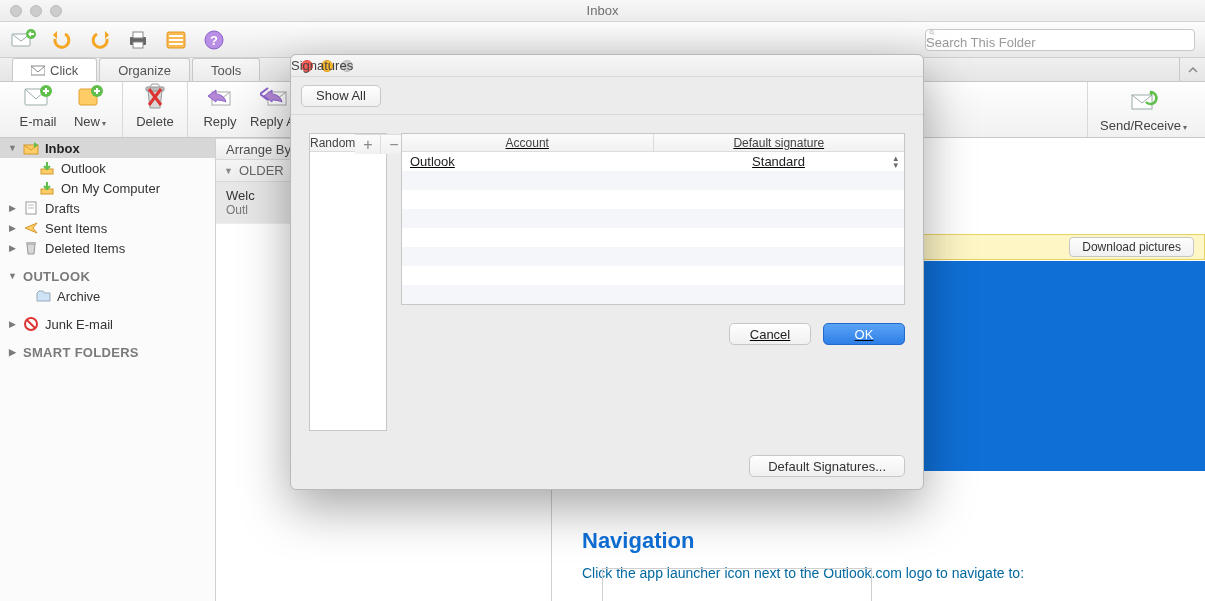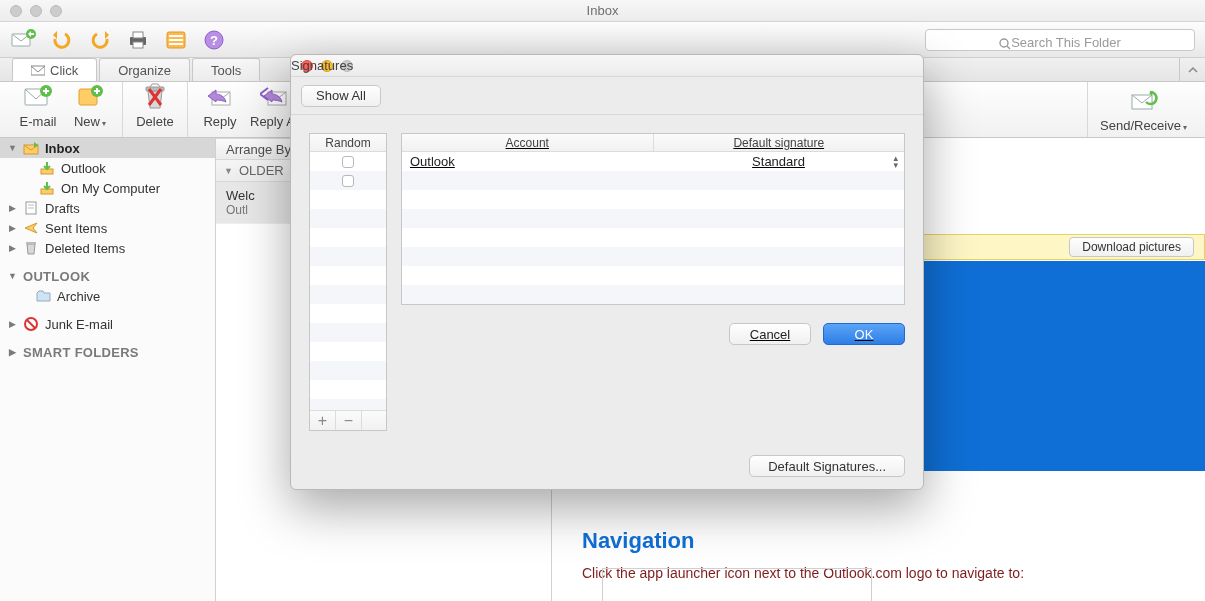--- a/index.html
+++ b/index.html
@@ -7,21 +7,21 @@
 
   
   .win-titlebar { height: 22px; background: linear-gradient(#f7f7f7,#ececec); border-bottom:1px solid #d5d5d5; display:flex; align-items:center; position:relative; }
   .traffic { display:flex; gap:8px; margin-left:10px; }
   .dot { width:12px; height:12px; border-radius:50%; background:#ccc; border:1px solid #bbb; }
   .win-title { position:absolute; left:0; right:0; text-align:center; color:#6f6f6f; font-size:13px; pointer-events:none; }
 
   .toolbar1 { height:36px; background: linear-gradient(#fdfdfd,#e8e8e8); border-bottom:1px solid #cfcfcf; display:flex; align-items:center; padding:0 10px; gap:10px; }
   .tool-icon { width:28px; height:28px; display:flex; align-items:center; justify-content:center; }
   .spacer { flex:1; }
-  .search-field { width:270px; height:22px; border:1px solid #c8c8c8; border-radius:4px; background:#fff; display:flex; align-items:flex-end; justify-content:center; color:#9a9a9a; gap:0;}
+  .search-field { width:270px; height:22px; border:1px solid #c8c8c8; border-radius:4px; background:#fff; display:flex; align-items:flex-start; justify-content:center; color:#9a9a9a; gap:0;flex-direction:column;}
   .search-field .mag { width:12px;height:12px; }
 
   .ribbon-tabs { height:24px; background: linear-gradient(#f0f0f0,#e5e5e5); border-bottom:1px solid #c8c8c8; display:flex; align-items:stretch; padding-left:12px; gap:2px;}
   .ribbon-tab { padding:0 18px; display:flex; align-items:center; background: linear-gradient(#f7f7f7,#ececec); border:1px solid #c8c8c8; border-bottom:none; color:#555; border-radius:3px 3px 0 0;}
   .ribbon-tab.active { background:#fff; }
   .ribbon-collapse { margin-left:auto; width:26px; display:flex; align-items:center; justify-content:center; border-left:1px solid #c8c8c8; color:#888;}
 
   .ribbon { height:56px; background: linear-gradient(#fefefe,#f1f1f1); border-bottom:1px solid #c8c8c8; display:flex; align-items:center; padding:0 6px; gap:0; position:relative;}
   .rib-group { display:flex; gap:8px; padding:0 10px; border-right:1px solid #d8d8d8; height:100%; align-items:flex-start;}
   .rib-btn { display:flex; flex-direction:column; align-items:center; gap:2px; font-size:11px; color:#444; min-width:44px;}
@@ -52,35 +52,35 @@
   
   .reading { flex:1; background:#fff; position:relative;}
   .dl-bar { position:absolute; top:96px; left:0; right:0; height:26px; background:#fff6c6; border:1px solid #e5d362; display:flex; align-items:center; padding:0 10px; gap:10px;}
   .dl-bar .push { margin-left:auto;}
   .pill-btn { border:1px solid #c7c7c7; background:linear-gradient(#fefefe,#f0f0f0); border-radius:4px; height:20px; padding:0 12px; display:inline-flex; align-items:center; font-size:12px; color:#333;}
   .hero { position:absolute; top:123px; left:0; right:0; height:210px; background:#0f6fd6; color:#fff; padding:24px 30px;}
   .hero h1 { font-size:38px; font-weight:600; line-height:1.05; letter-spacing:-0.5px;}
   .hero p { margin-top:24px; font-size:18px;}
   .nav-section { position:absolute; top:390px; left:30px; right:20px; color:#333;}
   .nav-section h2 { color:#0f6fd6; font-size:22px; font-weight:600; margin-bottom:10px;}
-  .nav-section p { font-size:14px; line-height:1.35; color:#7f1d1d;}
+  .nav-section p { font-size:14px; line-height:1.35; color:#0369a1;}
   .attach-box { position:absolute; top:430px; left:50px; width:270px; height:160px; border:1px solid #cfcfcf;}
 
   
   .modal { position:absolute; left:290px; top:54px; width:634px; height:436px; background:#ececec; border:1px solid #b9b9b9; border-radius:6px; box-shadow:0 18px 50px rgba(0,0,0,0.35);}
   .modal-titlebar { height:22px; border-bottom:1px solid #d8d8d8; display:flex; align-items:center; position:relative; border-radius:6px 6px 0 0; background:linear-gradient(#f7f7f7,#ececec);}
   .modal-titlebar .traffic .dot:nth-child(1){background:#ff5f57;border-color:#e24b3f;}
   .modal-titlebar .traffic .dot:nth-child(2){background:#febc2e;border-color:#e0a020;}
   .modal-titlebar .traffic .dot:nth-child(3){background:#ccc;border-color:#bbb;}
   .modal-title { position:absolute; left:0; right:0; color:#444; font-size:13px;}
   .modal-toolbar { height:38px; display:flex; align-items:center; padding:0 10px; border-bottom:1px solid #d8d8d8;}
   .mac-btn { height:22px; padding:0 14px; border:1px solid #c7c7c7; background:linear-gradient(#fefefe,#f0f0f0); border-radius:5px; font-size:13px; color:#333; display:inline-flex; align-items:center;}
 
   .modal-body { padding:18px 18px 10px 18px; display:flex; gap:14px;}
-  .sig-list { width:78px; height:298px; border:1px solid #c7c7c7; background:#fff; display:flex; flex-direction:column;}
+  .sig-list { width:78px; height:298px; border:1px solid #c7c7c7; background:#fff; display:flex; }
   .sig-list-header { height:18px; border-bottom:1px solid #dcdcdc; display:flex; align-items:center; justify-content:center; color:#444; font-size:12px; background:linear-gradient(#fbfbfb,#f1f1f1);}
   .sig-rows { flex:1; overflow:hidden;}
   .sig-row { height:19px; display:flex; align-items:center; justify-content:center;}
   .sig-row:nth-child(odd){background:#fff;} .sig-row:nth-child(even){background:#f4f6f9;}
   .chk { width:12px; height:12px; border:1px solid #b8b8b8; border-radius:3px; background:#fff;}
   .sig-footer { height:20px; border-top:1px solid #dcdcdc; background:linear-gradient(#fbfbfb,#f1f1f1); display:flex;}
   .sig-footer .cell { width:26px; height:100%; border-right:1px solid #dcdcdc; display:flex; align-items:center; justify-content:center; color:#888; font-size:16px; line-height:1;}
 
   .sig-table-wrap { flex:1; display:flex; flex-direction:column;text-decoration:underline;}
   .sig-table { border:1px solid #c7c7c7; background:#fff; height:172px; display:flex; flex-direction:column;}

